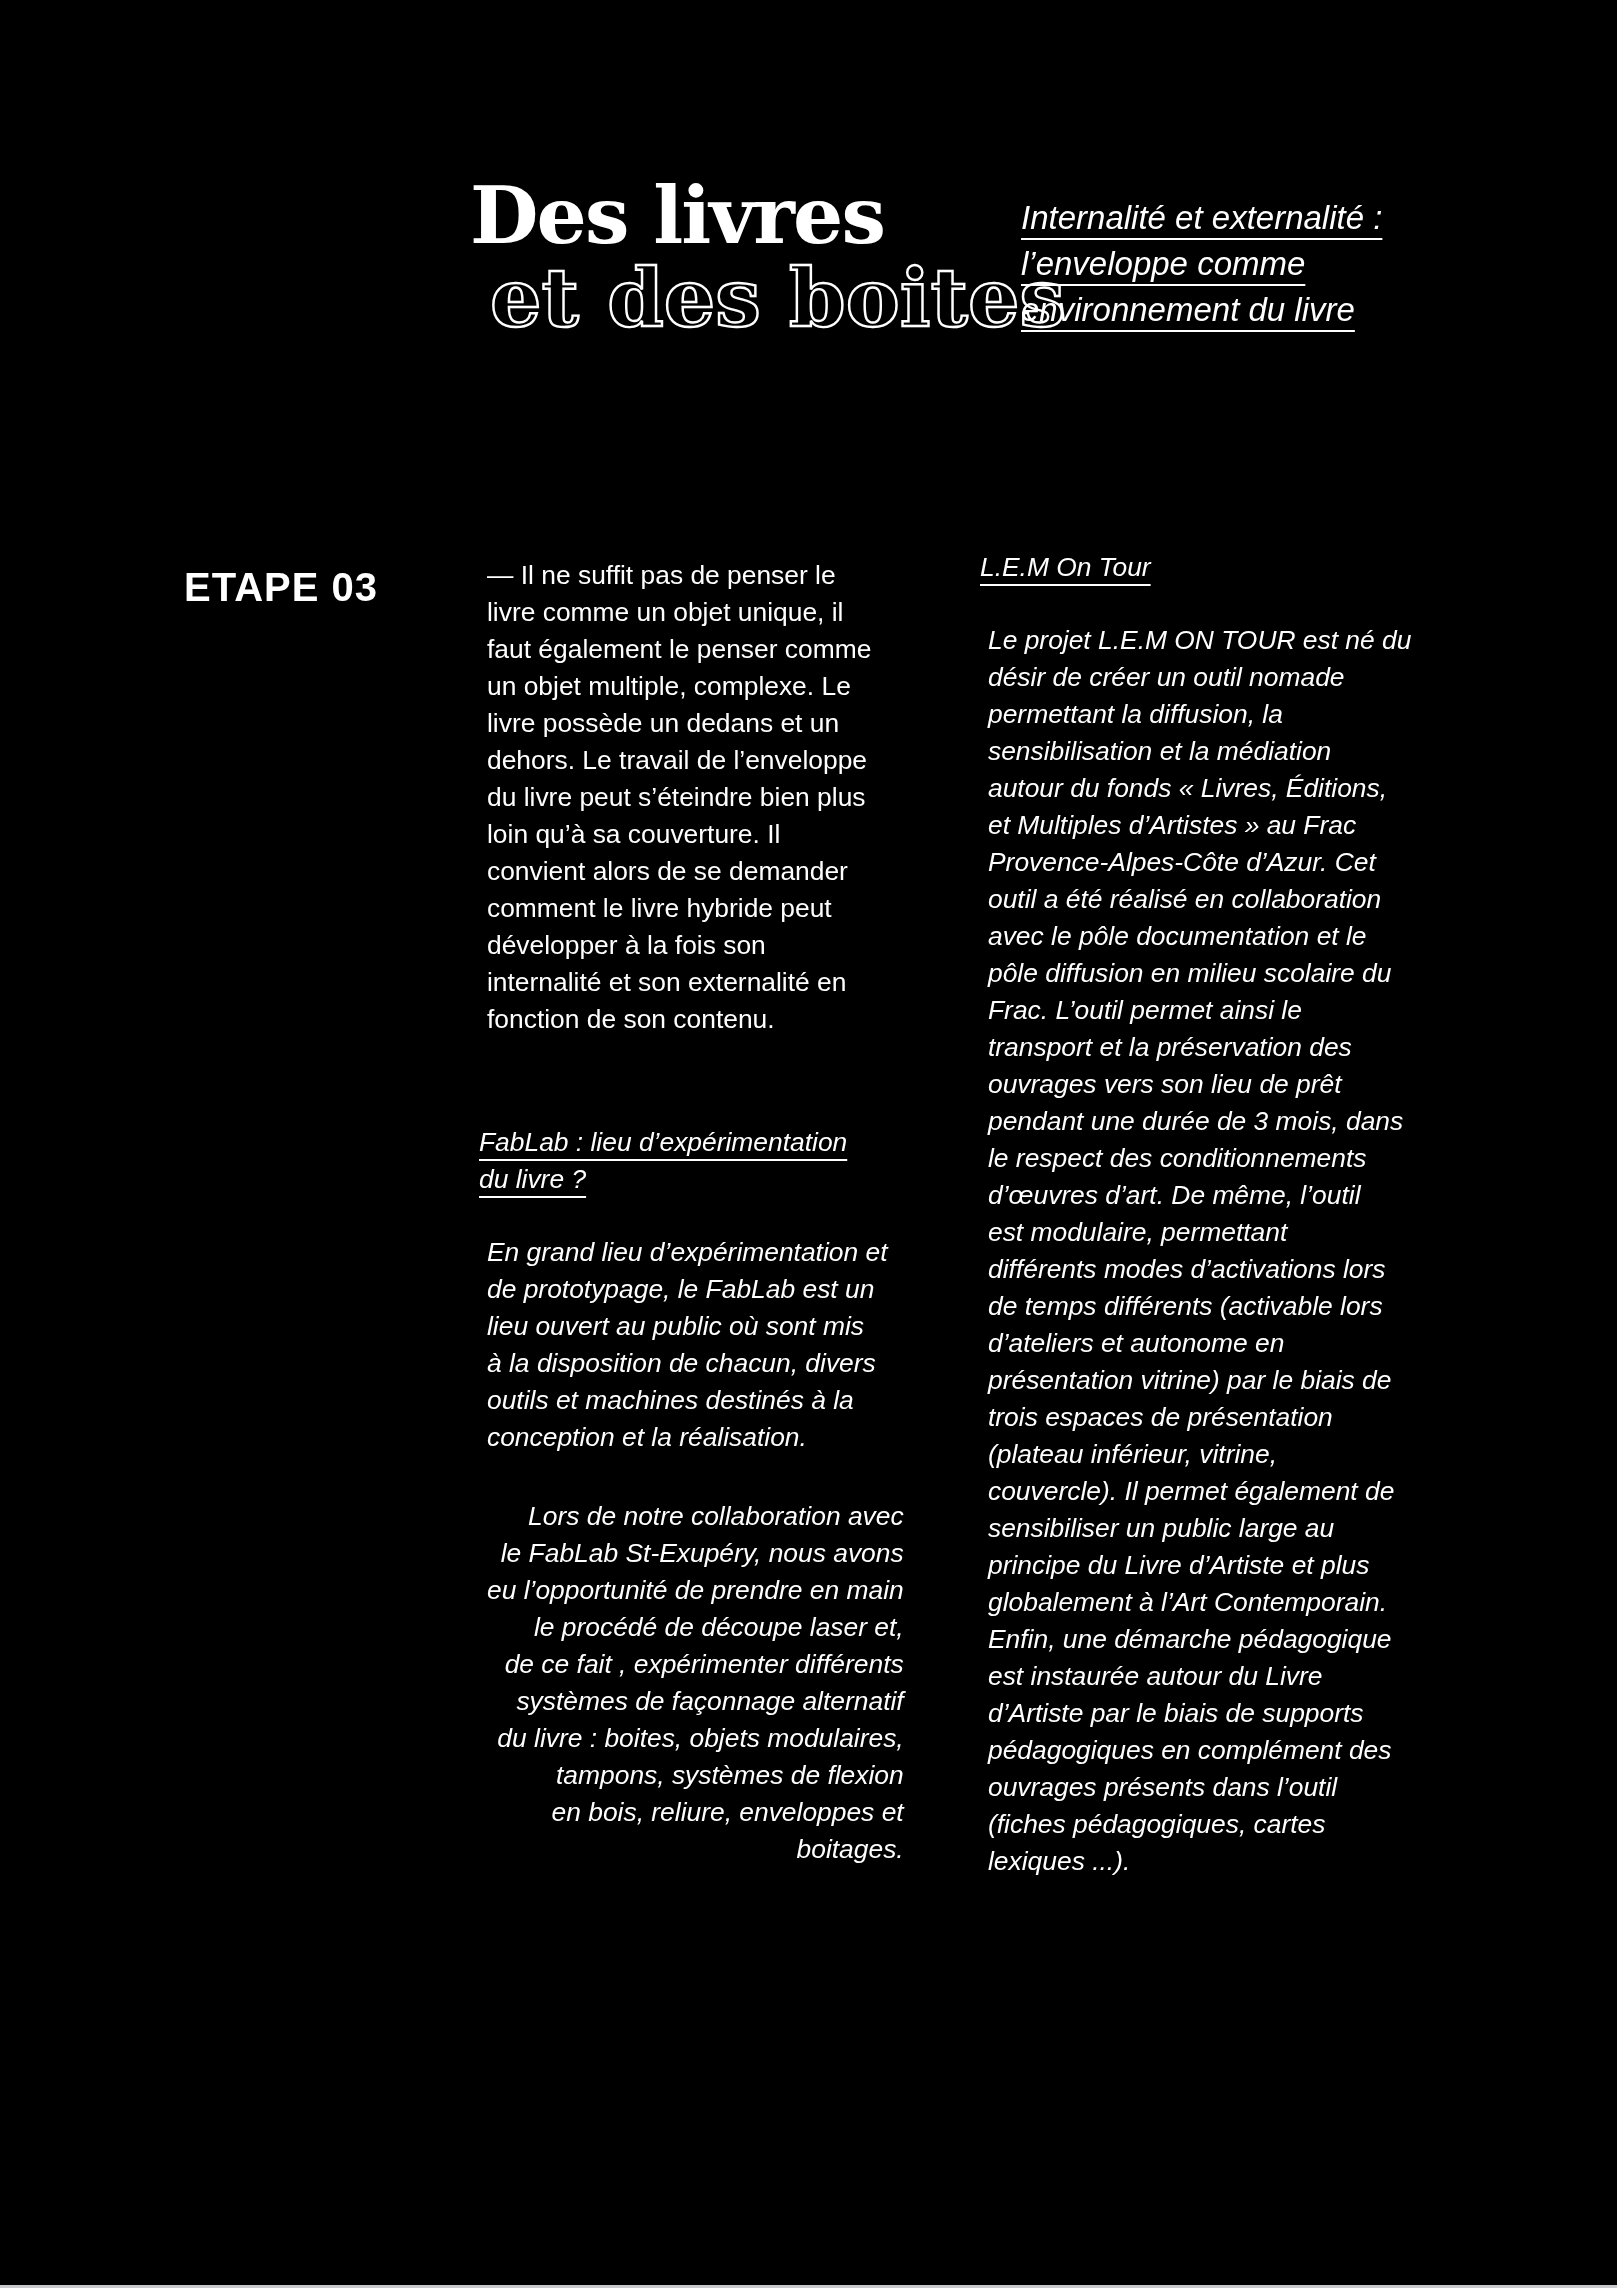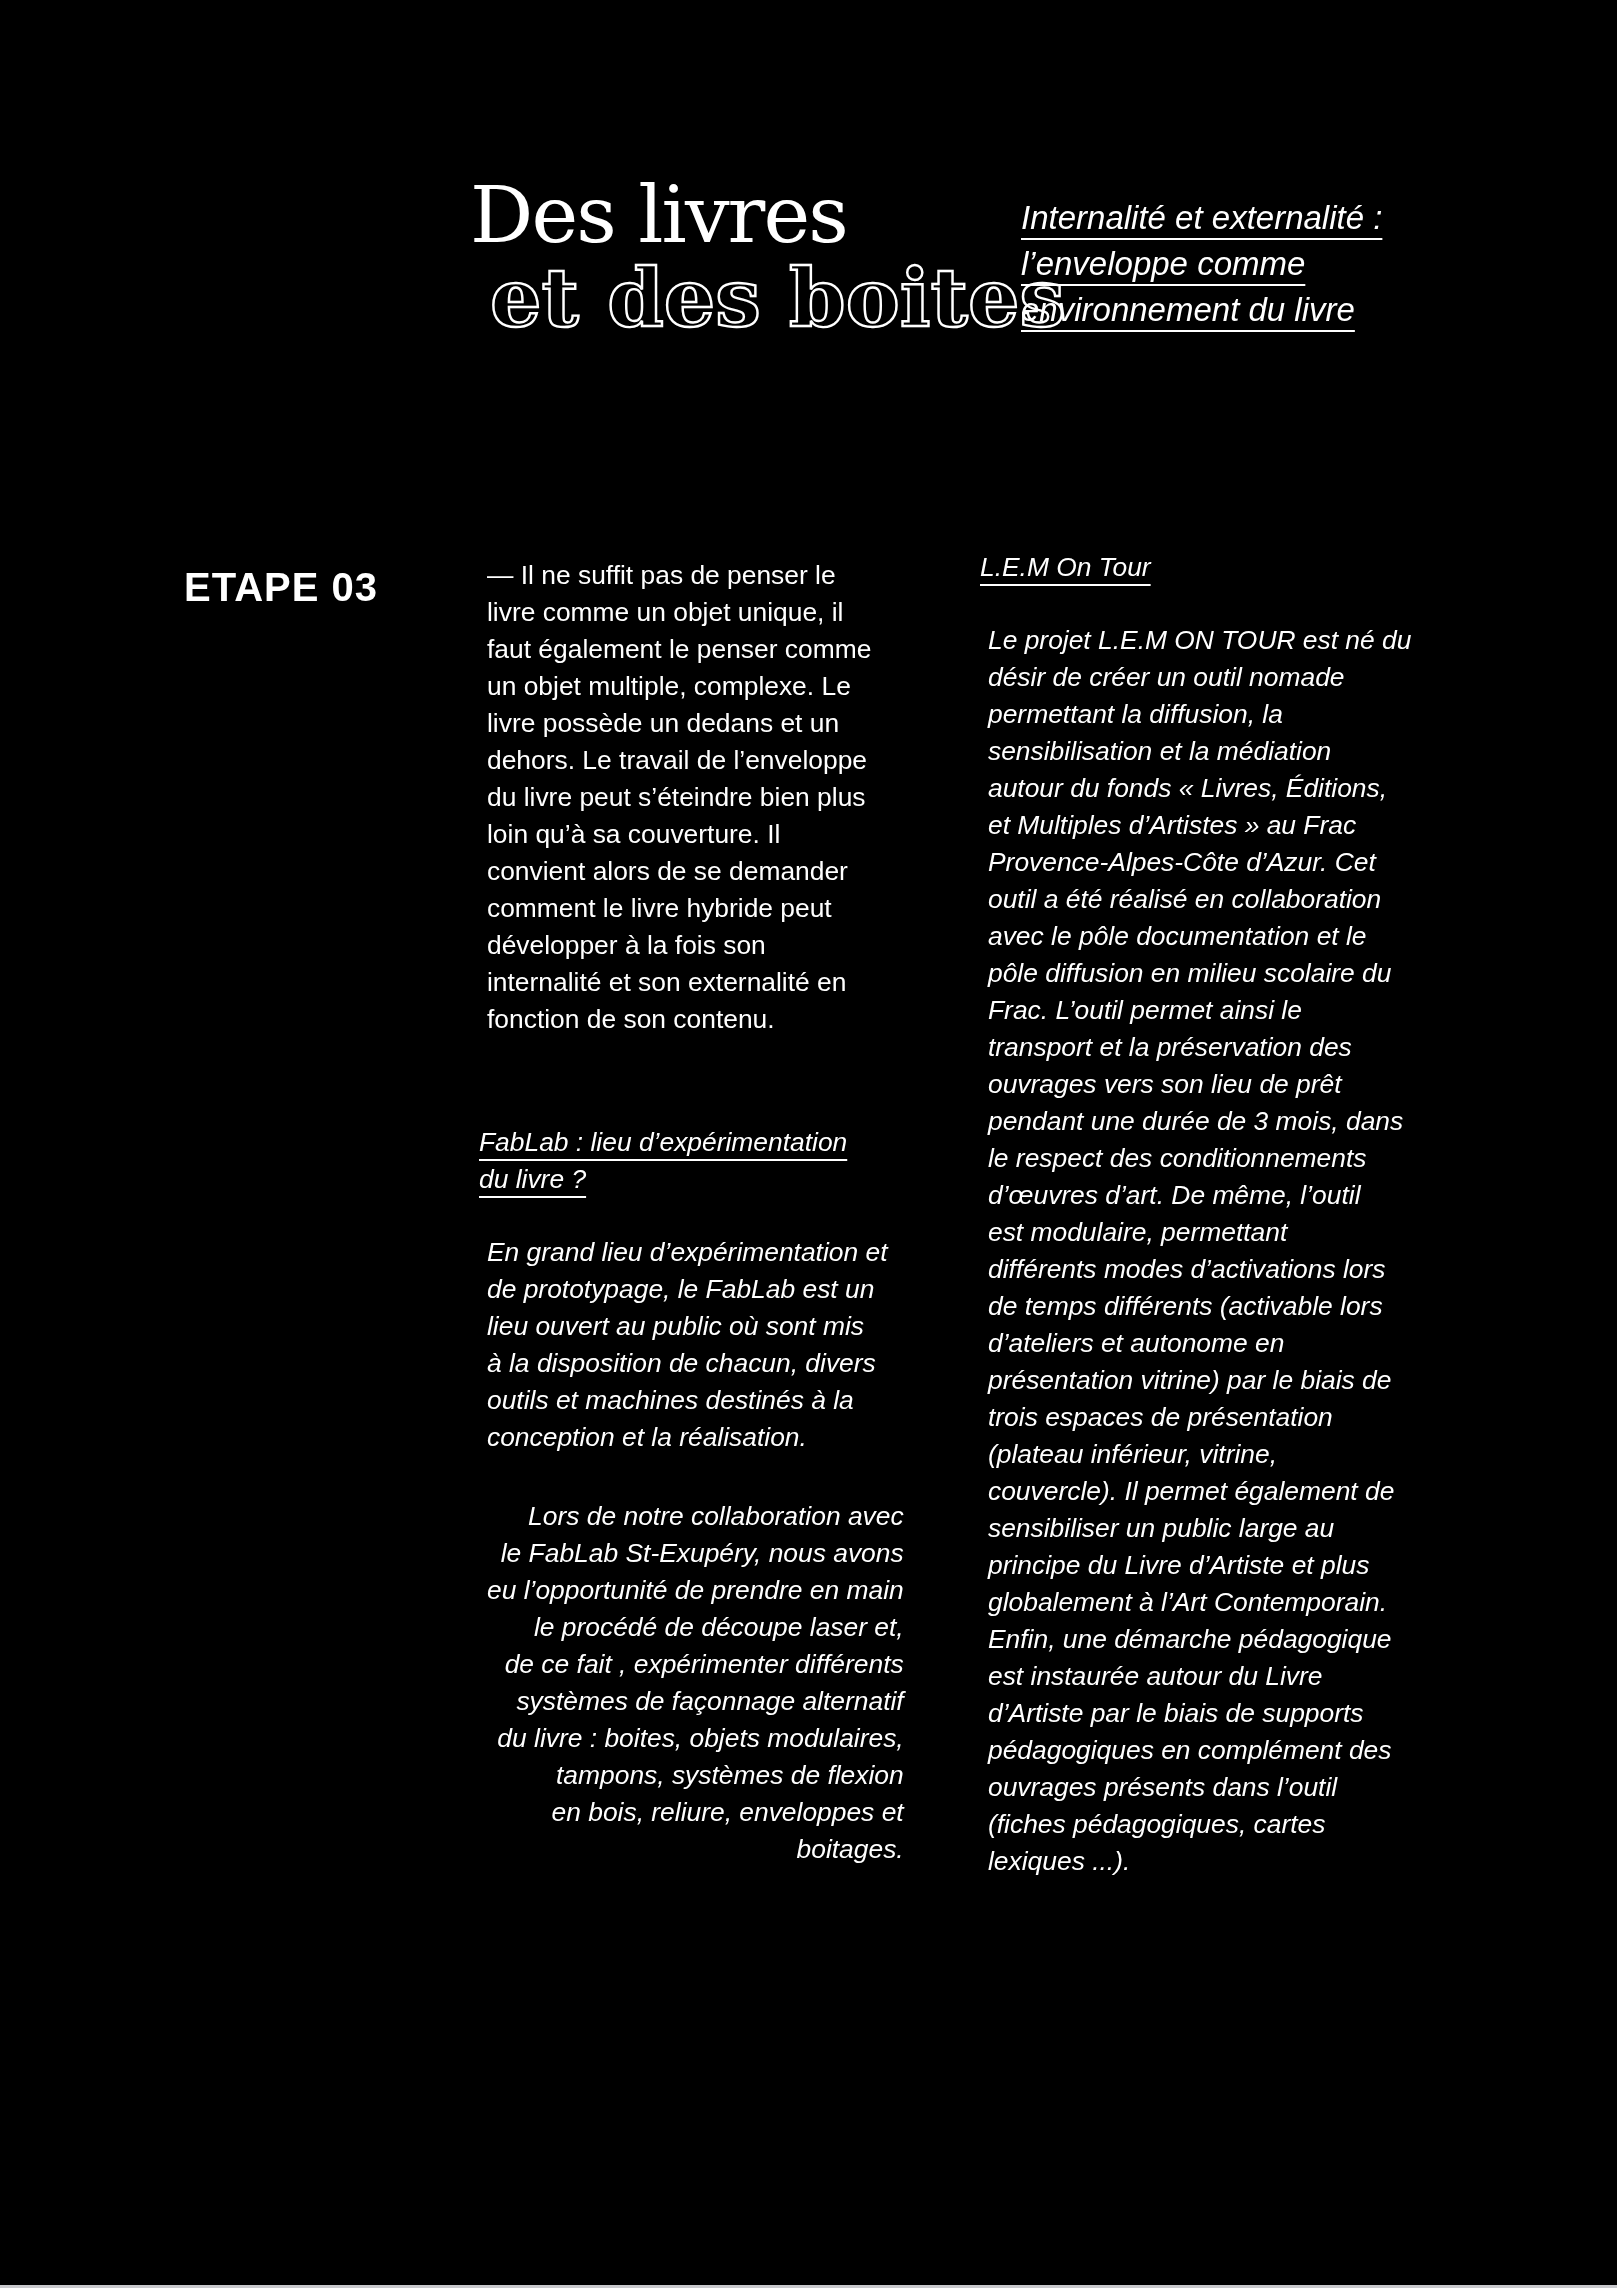--- a/index.html
+++ b/index.html
@@ -15,21 +15,21 @@
     color: #ffffff;
     font-family: "Liberation Sans", sans-serif;
     overflow: hidden;
   }
   
   .title-line-1 {
     position: absolute;
     left: 470px;
     top: 176px;
     font-family: "DejaVu Serif", serif;
-    font-weight: 400;
+    font-weight: 700;
     font-size: 79px;
     line-height: 79px;
     letter-spacing: -1.9px;
     color: #ffffff;
     white-space: nowrap;
   }
   .title-line-2 {
     position: absolute;
     left: 490px;
     top: 257px;

